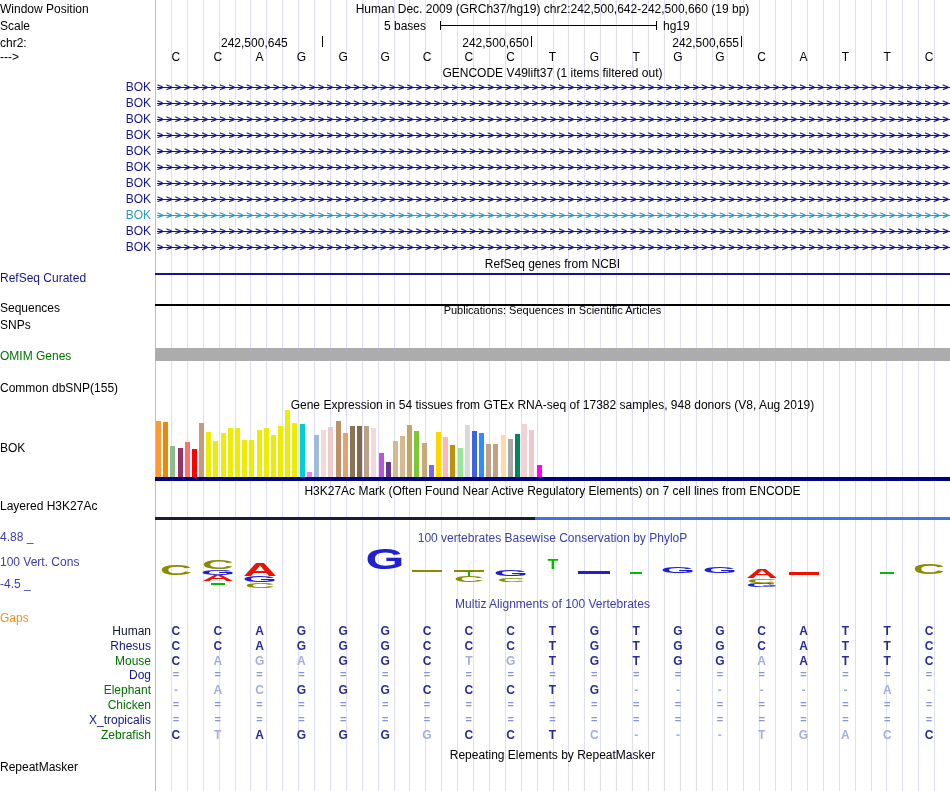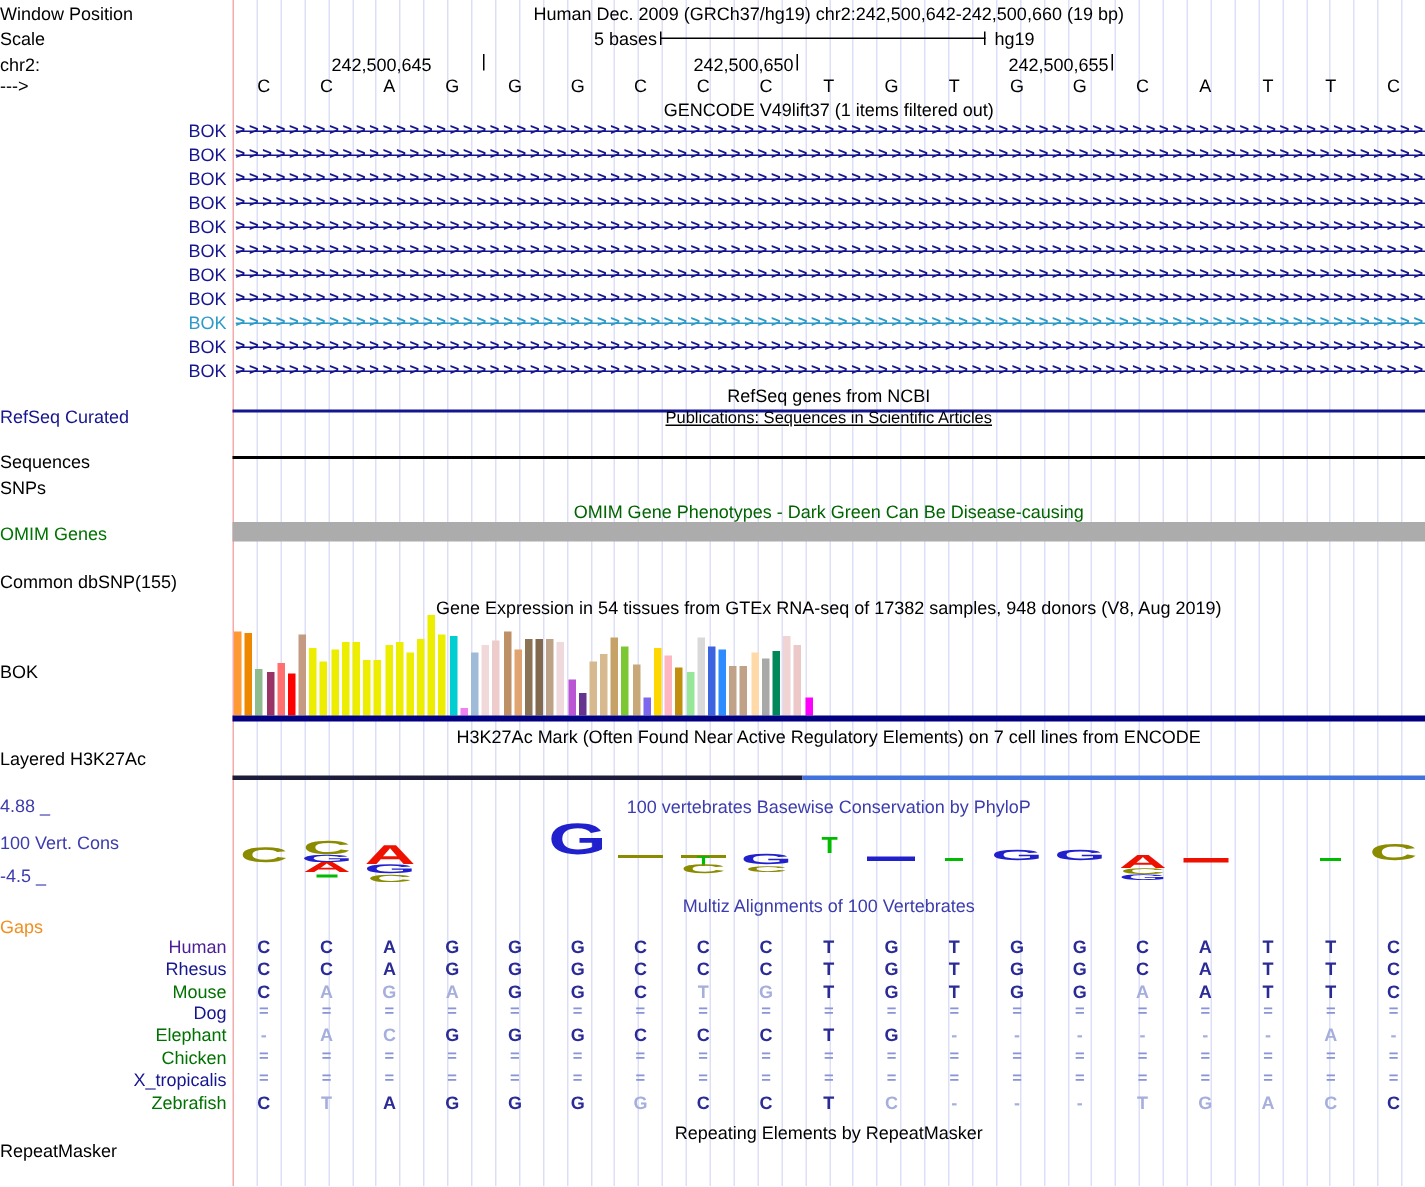--- a/index.html
+++ b/index.html
@@ -66,21 +66,21 @@
       <div style="position: absolute; left: 902.3px; top: 0px; width: 1px; height: 791px; background: rgb(220, 223, 246);"></div>
       <div style="position: absolute; left: 918.2px; top: 0px; width: 1px; height: 791px; background: rgb(220, 223, 246);"></div>
       <div style="position: absolute; left: 934.1px; top: 0px; width: 1px; height: 791px; background: rgb(220, 223, 246);"></div>
     </div>
   <div class="abs" style="left:155px;top:0;width:1px;height:791px;background:#F2AAAA;"></div>
 
   <div class="lbl" style="top:2px;">Window Position</div>
   <div class="title" style="top:2px;">Human Dec. 2009 (GRCh37/hg19)   chr2:242,500,642-242,500,660 (19 bp)</div>
 
   <div class="lbl" style="top:19px;">Scale</div>
-  <div class="abs" style="left:264px;top:19px;width:174px;text-align:right;">5 bases</div>
+  <div class="abs" style="left:252px;top:19px;width:174px;text-align:right;">5 bases</div>
   <div class="abs" style="left:440px;top:25px;width:217px;height:1px;background:#000;"></div>
   <div class="abs" style="left:440px;top:21px;width:1px;height:9px;background:#000;"></div>
   <div class="abs" style="left:656px;top:21px;width:1px;height:9px;background:#000;"></div>
   <div class="abs" style="left:663px;top:19px;">hg19</div>
 
   <div class="lbl" style="top:36px;">chr2:</div>
   <div id="gen-ruler">
       <div style="position: absolute; left: 221px; top: 36px; width: 99px; text-align: left;">242,500,645</div>
       <div style="position: absolute; left: 322px; top: 36px; width: 1px; height: 11px; background: rgb(0, 0, 0);"></div>
       <div style="position: absolute; left: 430px; top: 36px; width: 99px; text-align: right;">242,500,650</div>
@@ -168,27 +168,26 @@
       <div style="position: absolute; left: 157px; top: 240px; width: 793px; height: 16px; overflow: hidden;">
         <div style="position: absolute; left: 0px; top: 7px; width: 100%; height: 1px; background: rgb(21, 21, 143);"></div>
         <div style="position: absolute; left: 0px; top: 0px; width: 100%; height: 16px; color: rgb(21, 21, 143); font-size: 11px; line-height: 15px; letter-spacing: 2.5px; white-space: nowrap; font-weight: bold;">&gt;&gt;&gt;&gt;&gt;&gt;&gt;&gt;&gt;&gt;&gt;&gt;&gt;&gt;&gt;&gt;&gt;&gt;&gt;&gt;&gt;&gt;&gt;&gt;&gt;&gt;&gt;&gt;&gt;&gt;&gt;&gt;&gt;&gt;&gt;&gt;&gt;&gt;&gt;&gt;&gt;&gt;&gt;&gt;&gt;&gt;&gt;&gt;&gt;&gt;&gt;&gt;&gt;&gt;&gt;&gt;&gt;&gt;&gt;&gt;&gt;&gt;&gt;&gt;&gt;&gt;&gt;&gt;&gt;&gt;&gt;&gt;&gt;&gt;&gt;&gt;&gt;&gt;&gt;&gt;&gt;&gt;&gt;&gt;&gt;&gt;&gt;&gt;&gt;&gt;&gt;&gt;&gt;&gt;&gt;&gt;&gt;&gt;&gt;&gt;&gt;&gt;&gt;&gt;&gt;&gt;&gt;&gt;&gt;&gt;</div>
       </div>
     </div>
 
   <div class="title" style="top:257px;">RefSeq genes from NCBI</div>
   <div class="lbl" style="top:271px;color:#15158F;">RefSeq Curated</div>
   <div class="abs" style="left:155px;top:273px;width:795px;height:2px;background:#15158F;"></div>
 
-  <div class="title small" style="top:273px;text-decoration:underline;">Publications: Sequences in Scientific Articles</div>
+  <div class="title small" style="top:304px;">Publications: Sequences in Scientific Articles</div>
   <div class="lbl" style="top:301px;">Sequences</div>
   <div class="abs" style="left:155px;top:304px;width:795px;height:2px;background:#000;"></div>
 
   <div class="lbl" style="top:318px;">SNPs</div>
 
-  <div class="title" style="top:334px;color:#006400;">OMIM Gene Phenotypes - Dark Green Can Be Disease-causing</div>
   <div class="abs" style="left:155px;top:348px;width:795px;height:13px;background:#ACACAC;"></div>
   <div class="lbl" style="top:349px;color:#007200;">OMIM Genes</div>
 
   <div class="lbl" style="top:381px;">Common dbSNP(155)</div>
 
   <div class="title" style="top:398px;">Gene Expression in 54 tissues from GTEx RNA-seq of 17382 samples, 948 donors (V8, Aug 2019)</div>
   <div class="lbl" style="top:441px;">BOK</div>
   <div id="gen-gtex">
       <div style="position: absolute; left: 156px; top: 421px; width: 5px; height: 56px; background: rgb(255, 153, 51);"></div>
       <div style="position: absolute; left: 163.18px; top: 422px; width: 5px; height: 55px; background: rgb(238, 136, 0);"></div>
@@ -281,21 +280,21 @@
       <div class="logo-letter" style="position: absolute; left: 746.711px; top: 578px; width: 30px; color: rgb(139, 139, 0); transform-origin: center top; transform: scale(1.474, 0.2);">C</div>
       <div class="logo-letter" style="position: absolute; left: 746.711px; top: 582px; width: 30px; color: rgb(32, 32, 204); transform-origin: center top; transform: scale(1.474, 0.2);">G</div>
       <div style="position: absolute; left: 788.553px; top: 572px; width: 30px; height: 3px; background: rgb(238, 17, 0);"></div>
       <div style="position: absolute; left: 880.237px; top: 572px; width: 14px; height: 2px; background: rgb(0, 187, 0);"></div>
       <div class="logo-letter" style="position: absolute; left: 914.079px; top: 561px; width: 30px; color: rgb(139, 139, 0); transform-origin: center top; transform: scale(1.579, 0.55);">C</div>
     </div>
 
   <div class="title" style="top:597px;color:#3C3CAE;">Multiz Alignments of 100 Vertebrates</div>
   <div class="lbl" style="top:611px;color:#F09022;">Gaps</div>
   <div id="gen-multiz">
-      <div style="position: absolute; left: 0px; top: 624px; width: 151px; text-align: right; padding-right: 3px; color: #4c1d95;">Human</div>
+      <div style="position: absolute; left: 0px; top: 624px; width: 151px; text-align: right; padding-right: 3px; color: #0f172a;">Human</div>
       <div style="position: absolute; left: 155px; top: 624px; width: 41.8421px; text-align: center; font-weight: bold; font-size: 12px; color: rgb(43, 43, 150);">C</div>
       <div style="position: absolute; left: 196.842px; top: 624px; width: 41.8421px; text-align: center; font-weight: bold; font-size: 12px; color: rgb(43, 43, 150);">C</div>
       <div style="position: absolute; left: 238.684px; top: 624px; width: 41.8421px; text-align: center; font-weight: bold; font-size: 12px; color: rgb(43, 43, 150);">A</div>
       <div style="position: absolute; left: 280.526px; top: 624px; width: 41.8421px; text-align: center; font-weight: bold; font-size: 12px; color: rgb(43, 43, 150);">G</div>
       <div style="position: absolute; left: 322.368px; top: 624px; width: 41.8421px; text-align: center; font-weight: bold; font-size: 12px; color: rgb(43, 43, 150);">G</div>
       <div style="position: absolute; left: 364.211px; top: 624px; width: 41.8421px; text-align: center; font-weight: bold; font-size: 12px; color: rgb(43, 43, 150);">G</div>
       <div style="position: absolute; left: 406.053px; top: 624px; width: 41.8421px; text-align: center; font-weight: bold; font-size: 12px; color: rgb(43, 43, 150);">C</div>
       <div style="position: absolute; left: 447.895px; top: 624px; width: 41.8421px; text-align: center; font-weight: bold; font-size: 12px; color: rgb(43, 43, 150);">C</div>
       <div style="position: absolute; left: 489.737px; top: 624px; width: 41.8421px; text-align: center; font-weight: bold; font-size: 12px; color: rgb(43, 43, 150);">C</div>
       <div style="position: absolute; left: 531.579px; top: 624px; width: 41.8421px; text-align: center; font-weight: bold; font-size: 12px; color: rgb(43, 43, 150);">T</div>

